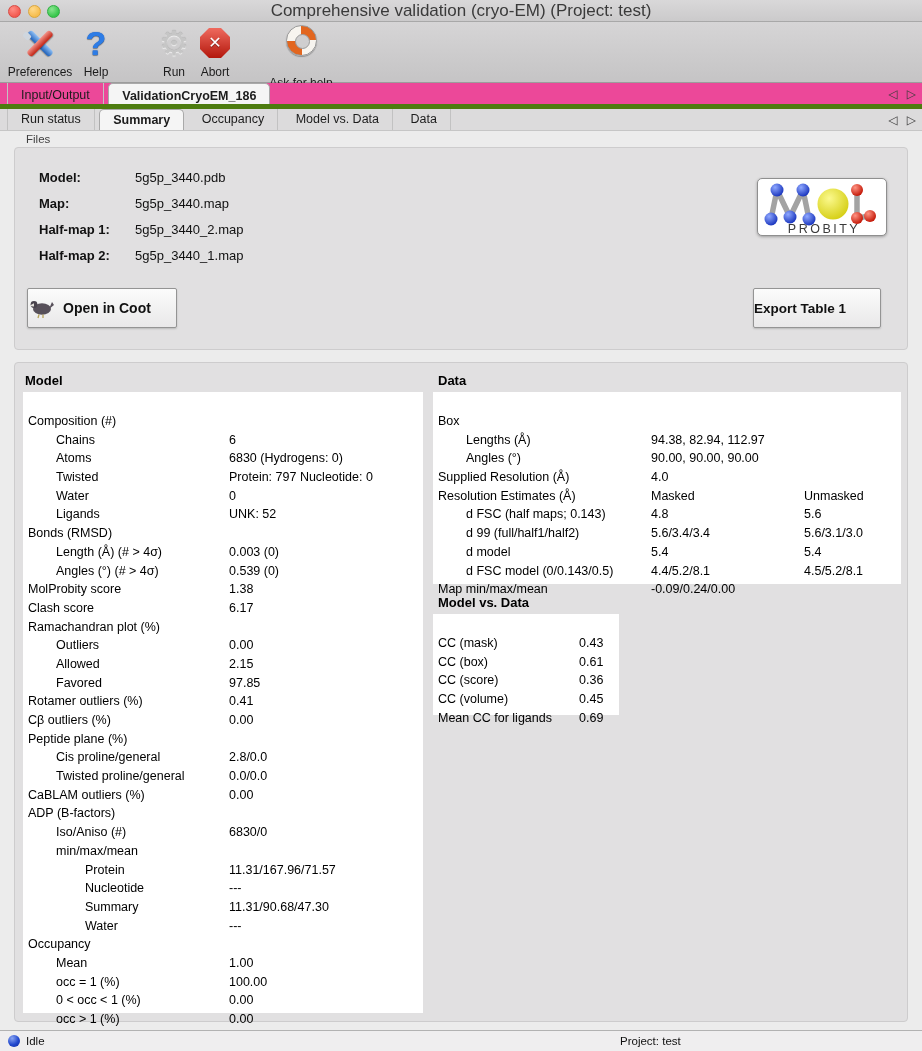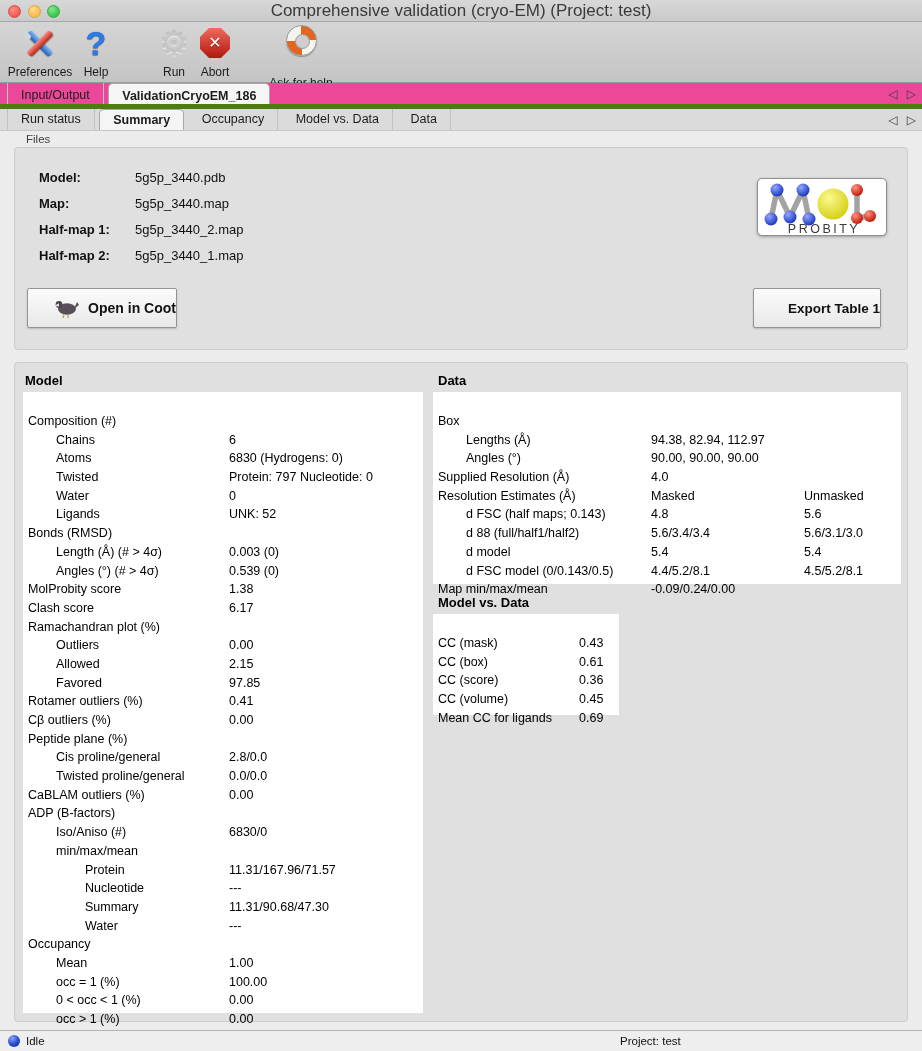--- a/index.html
+++ b/index.html
@@ -65,21 +65,21 @@
   .files-label{ position:absolute; left:26px; top:2px; font-size:11.5px; color:#3f3f3f; }
   .panel{ position:absolute; background:#e1e0e1; border:1px solid #cdcccd; border-radius:4px; }
   .files-panel{ left:14px; top:16px; width:894px; height:203px; }
   .main-panel{ left:14px; top:231px; width:894px; height:660px; }
 
   .frow{ position:absolute; height:20px; line-height:20px; font-size:13px; color:#111; }
   .frow .flabel{ position:absolute; left:24px; font-weight:bold; white-space:nowrap; }
   .frow .fvalue{ position:absolute; left:120px; white-space:nowrap; }
 
   .btn{ background:linear-gradient(#fbfbfb,#e9e8e9); border:1px solid #949494; border-radius:2px;
-    box-shadow:0 1px 2px rgba(0,0,0,.18); display:flex; align-items:center; justify-content:flex-end;
+    box-shadow:0 1px 2px rgba(0,0,0,.18); display:flex; align-items:center; justify-content:flex-start;
     cursor:default; }
   .coot-btn{ position:absolute; left:12px; top:140px; width:150px; height:40px; gap:7px; }
   .coot-btn .blabel{ font-size:14px; font-weight:bold; color:#111; }
   .export-btn{ position:absolute; right:26px; top:140px; width:128px; height:40px; }
   .export-btn .blabel{ font-size:13.5px; font-weight:bold; color:#111; }
 
   .logo{ position:absolute; right:20px; top:30px; width:130px; height:58px; background:#fff;
     border:1px solid #8f8f8f; border-radius:5px; box-shadow:0 1px 3px rgba(0,0,0,.3); }
 
   
@@ -418,21 +418,21 @@
             <span class="lab ind0">Resolution Estimates (Å)</span>
             <span class="val col1">Masked</span>
             <span class="val col2">Unmasked</span>
           </div>
           <div class="trow">
             <span class="lab ind1">d FSC (half maps; 0.143)</span>
             <span class="val col1">4.8</span>
             <span class="val col2">5.6</span>
           </div>
           <div class="trow">
-            <span class="lab ind1">d 88 (full/half1/half2)</span>
+            <span class="lab ind1">d 99 (full/half1/half2)</span>
             <span class="val col1">5.6/3.4/3.4</span>
             <span class="val col2">5.6/3.1/3.0</span>
           </div>
           <div class="trow">
             <span class="lab ind1">d model</span>
             <span class="val col1">5.4</span>
             <span class="val col2">5.4</span>
           </div>
           <div class="trow">
             <span class="lab ind1">d FSC model (0/0.143/0.5)</span>

